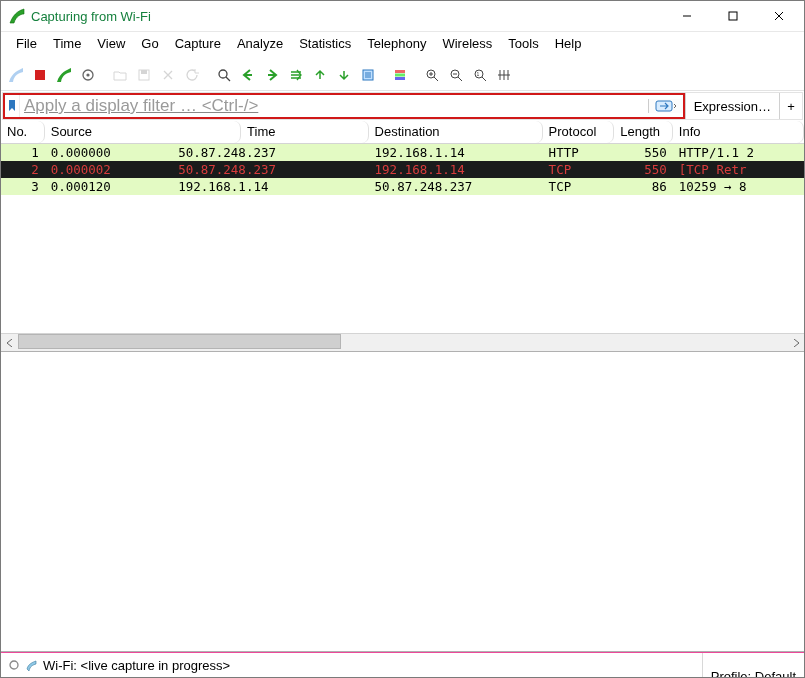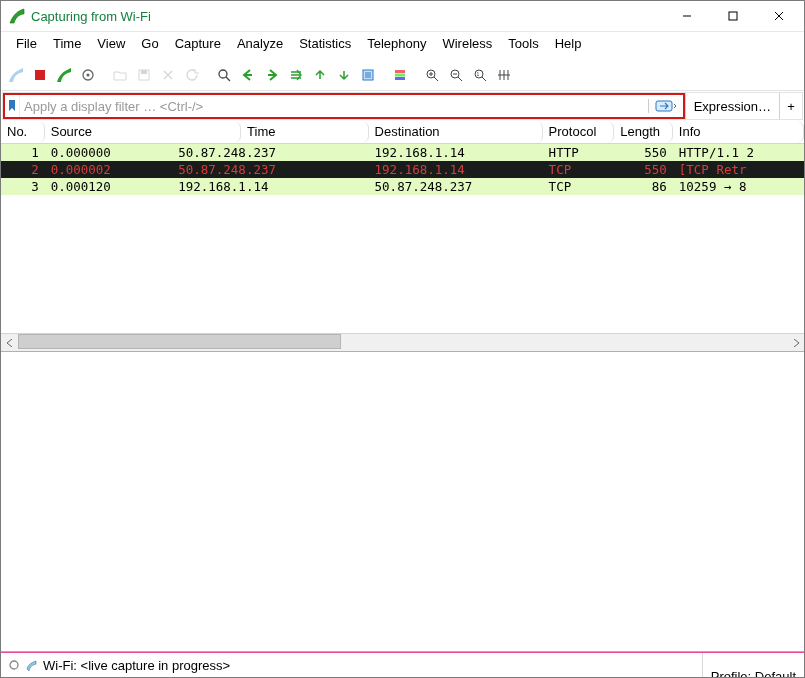--- a/index.html
+++ b/index.html
@@ -15,21 +15,21 @@
   .menubar .menu-item{padding:2px 7px;border-radius:0;}
   
   .toolbar{display:flex;align-items:center;padding:2px 4px;gap:2px;height:26px;border-bottom:1px solid #e3e3e3;}
   .tbtn{width:22px;height:22px;display:flex;align-items:center;justify-content:center;border-radius:2px;}
   .tbtn.disabled{opacity:.35;}
   .vsep{width:6px;height:22px;}
   
   .filterrow{display:flex;align-items:stretch;height:26px;border:1px solid #e3e3e3;margin:1px;}
   .filterbox{flex:1;display:flex;align-items:center;border:2px solid #d01818;box-sizing:border-box;background:#fff;position:relative;}
   .bookmark-strip{width:14px;height:100%;display:flex;align-items:center;justify-content:center;border-right:1px solid #eee;}
-  .filter-input{flex:1;border:none;outline:none;padding:2px 4px;font-size:13px;color:#888;background:transparent;}
+  .filter-input{flex:1;border:none;outline:none;padding:2px 4px;font-size:17px;color:#888;background:transparent;text-decoration:underline;}
   .filter-input::placeholder{color:#9a9a9a;}
   .filter-apply{width:34px;display:flex;align-items:center;justify-content:center;border-left:1px solid #ccc;background:#fcfcfc;}
   .expression-btn{padding:0 8px;display:flex;align-items:center;border-left:1px solid #d0d0d0;}
   .plus-btn{width:22px;display:flex;align-items:center;justify-content:center;border-left:1px solid #d0d0d0;}
   
   .packet-pane{height:230px;display:flex;flex-direction:column;border-bottom:1px solid #b0b0b0;}
   .pkt-header{display:flex;height:22px;border-bottom:1px solid #d4d4d4;background:#fff;}
   .pkt-header .col{border-right:1px solid #e0e0e0;padding:3px 6px;box-sizing:border-box;font-size:13px;white-space:nowrap;overflow:hidden;border-radius:7px;}
   .pkt-body{flex:1;overflow:hidden;position:relative;background:#fff;}
   .pkt-row{display:flex;height:17px;font-family:Consolas,monospace;font-size:12.5px;white-space:nowrap;}

